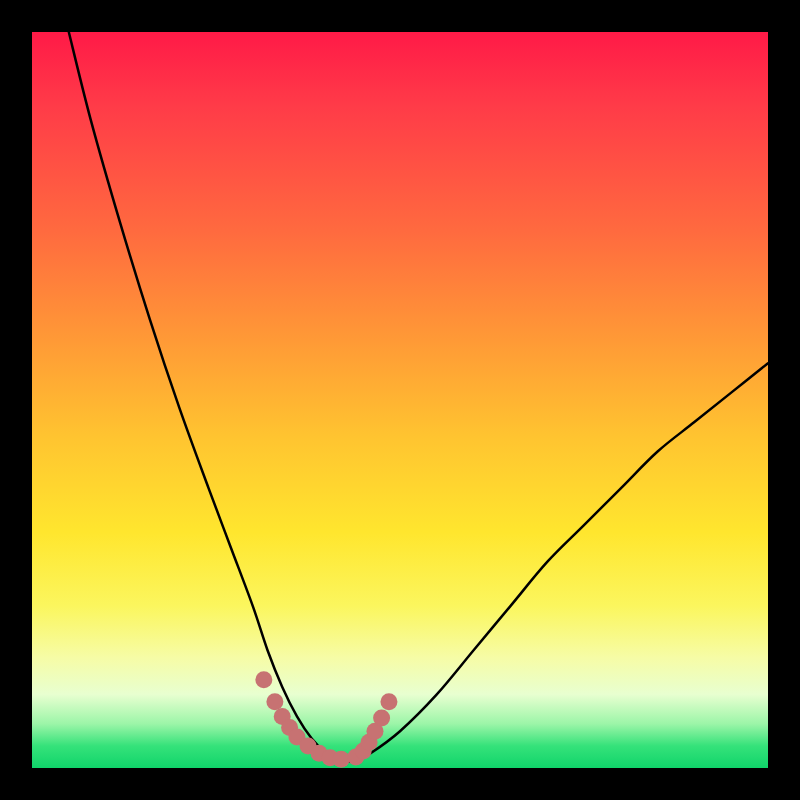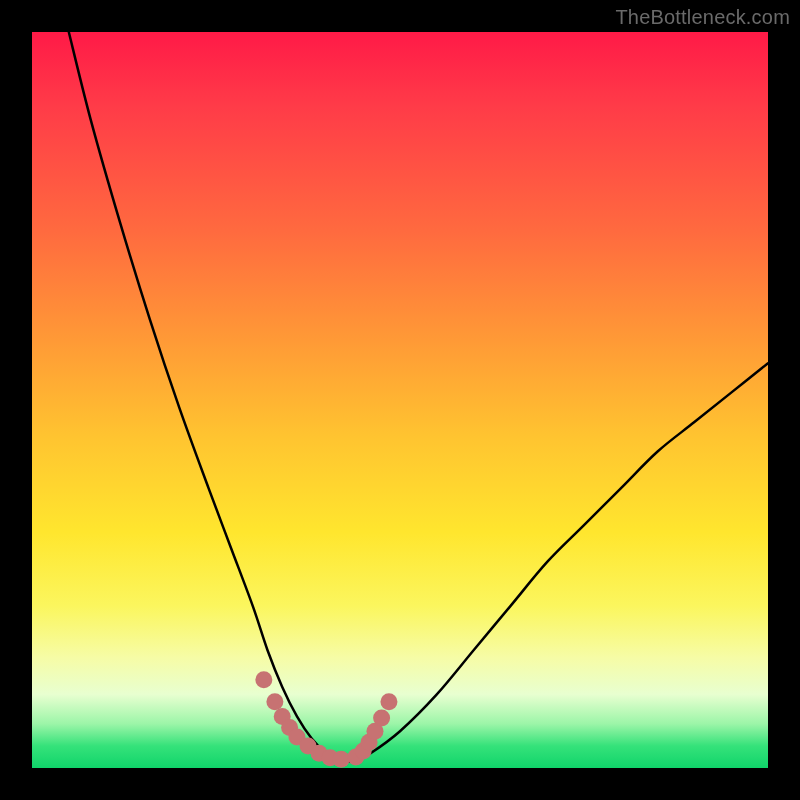--- a/index.html
+++ b/index.html
@@ -57,21 +57,20 @@
     top: 0;
     width: 736px;
     height: 736px;
     overflow: visible;
   }
 </style>
 </head>
 <body>
 
 <div class="frame">
-  <div class="watermark">TheBottleneck.com</div>
   <div class="plot">
     <svg class="curve" viewBox="0 0 736 736" preserveAspectRatio="none">
       <g id="curve-group">
           <path d="M 36.800000000000004 0 C 40.480000000000004 14.720000000000008, 50.29333333333334 56.42666666666672, 58.88 88.32000000000005 C 67.46666666666667 120.21333333333338, 78.50666666666666 158.24, 88.32 191.36 C 98.13333333333333 224.48000000000002, 107.94666666666667 256.37333333333333, 117.76 287.04 C 127.57333333333334 317.7066666666667, 137.38666666666668 347.1466666666667, 147.20000000000002 375.36 C 157.01333333333335 403.5733333333333, 168.0533333333333 433.0133333333333, 176.64 456.32 C 185.22666666666666 479.62666666666667, 191.36 495.5733333333334, 198.72000000000003 515.2 C 206.08000000000004 534.8266666666667, 214.66666666666666 556.9066666666668, 220.79999999999998 574.08 C 226.9333333333333 591.2533333333333, 230.61333333333334 604.7466666666667, 235.52 618.24 C 240.42666666666668 631.7333333333333, 245.33333333333334 644, 250.24 655.04 C 255.14666666666668 666.0799999999999, 260.0533333333333 675.8933333333333, 264.96 684.48 C 269.8666666666667 693.0666666666667, 274.7733333333333 700.4266666666666, 279.68 706.56 C 284.5866666666667 712.6933333333333, 289.49333333333334 717.5999999999999, 294.40000000000003 721.28 C 299.30666666666673 724.96, 304.21333333333337 727.4133333333333, 309.12 728.64 C 314.02666666666664 729.8666666666667, 318.9333333333333 729.8666666666667, 323.84 728.64 C 328.74666666666667 727.4133333333333, 331.2 726.1866666666666, 338.56 721.28 C 345.92 716.3733333333333, 356.96 709.0133333333333, 368 699.2 C 379.04 689.3866666666668, 392.53333333333336 675.8933333333333, 404.8 662.4 C 417.06666666666666 648.9066666666666, 429.3333333333333 632.96, 441.59999999999997 618.24 C 453.8666666666666 603.52, 466.1333333333334 588.8000000000001, 478.40000000000003 574.08 C 490.6666666666667 559.36, 502.9333333333333 543.4133333333333, 515.1999999999999 529.92 C 527.4666666666666 516.4266666666666, 539.7333333333333 505.38666666666666, 552 493.12 C 564.2666666666667 480.85333333333335, 576.5333333333334 468.58666666666664, 588.8000000000001 456.32 C 601.0666666666667 444.05333333333334, 613.3333333333334 430.55999999999995, 625.6 419.52 C 637.8666666666667 408.48, 650.1333333333333 399.8933333333334, 662.4 390.08000000000004 C 674.6666666666666 380.2666666666667, 686.9333333333333 370.4533333333333, 699.1999999999999 360.64 C 711.4666666666666 350.82666666666665, 729.8666666666667 336.1066666666667, 736 331.2" fill="none" stroke="#000000" stroke-width="2.5" stroke-linecap="round"></path>
         </g>
       <g id="marker-group">
           <circle cx="231.84" cy="647.6800000000001" r="8.5" fill="#c77272"></circle>
           <circle cx="242.88000000000002" cy="669.76" r="8.5" fill="#c77272"></circle>
           <circle cx="250.24" cy="684.48" r="8.5" fill="#c77272"></circle>
           <circle cx="257.59999999999997" cy="695.52" r="8.5" fill="#c77272"></circle>

